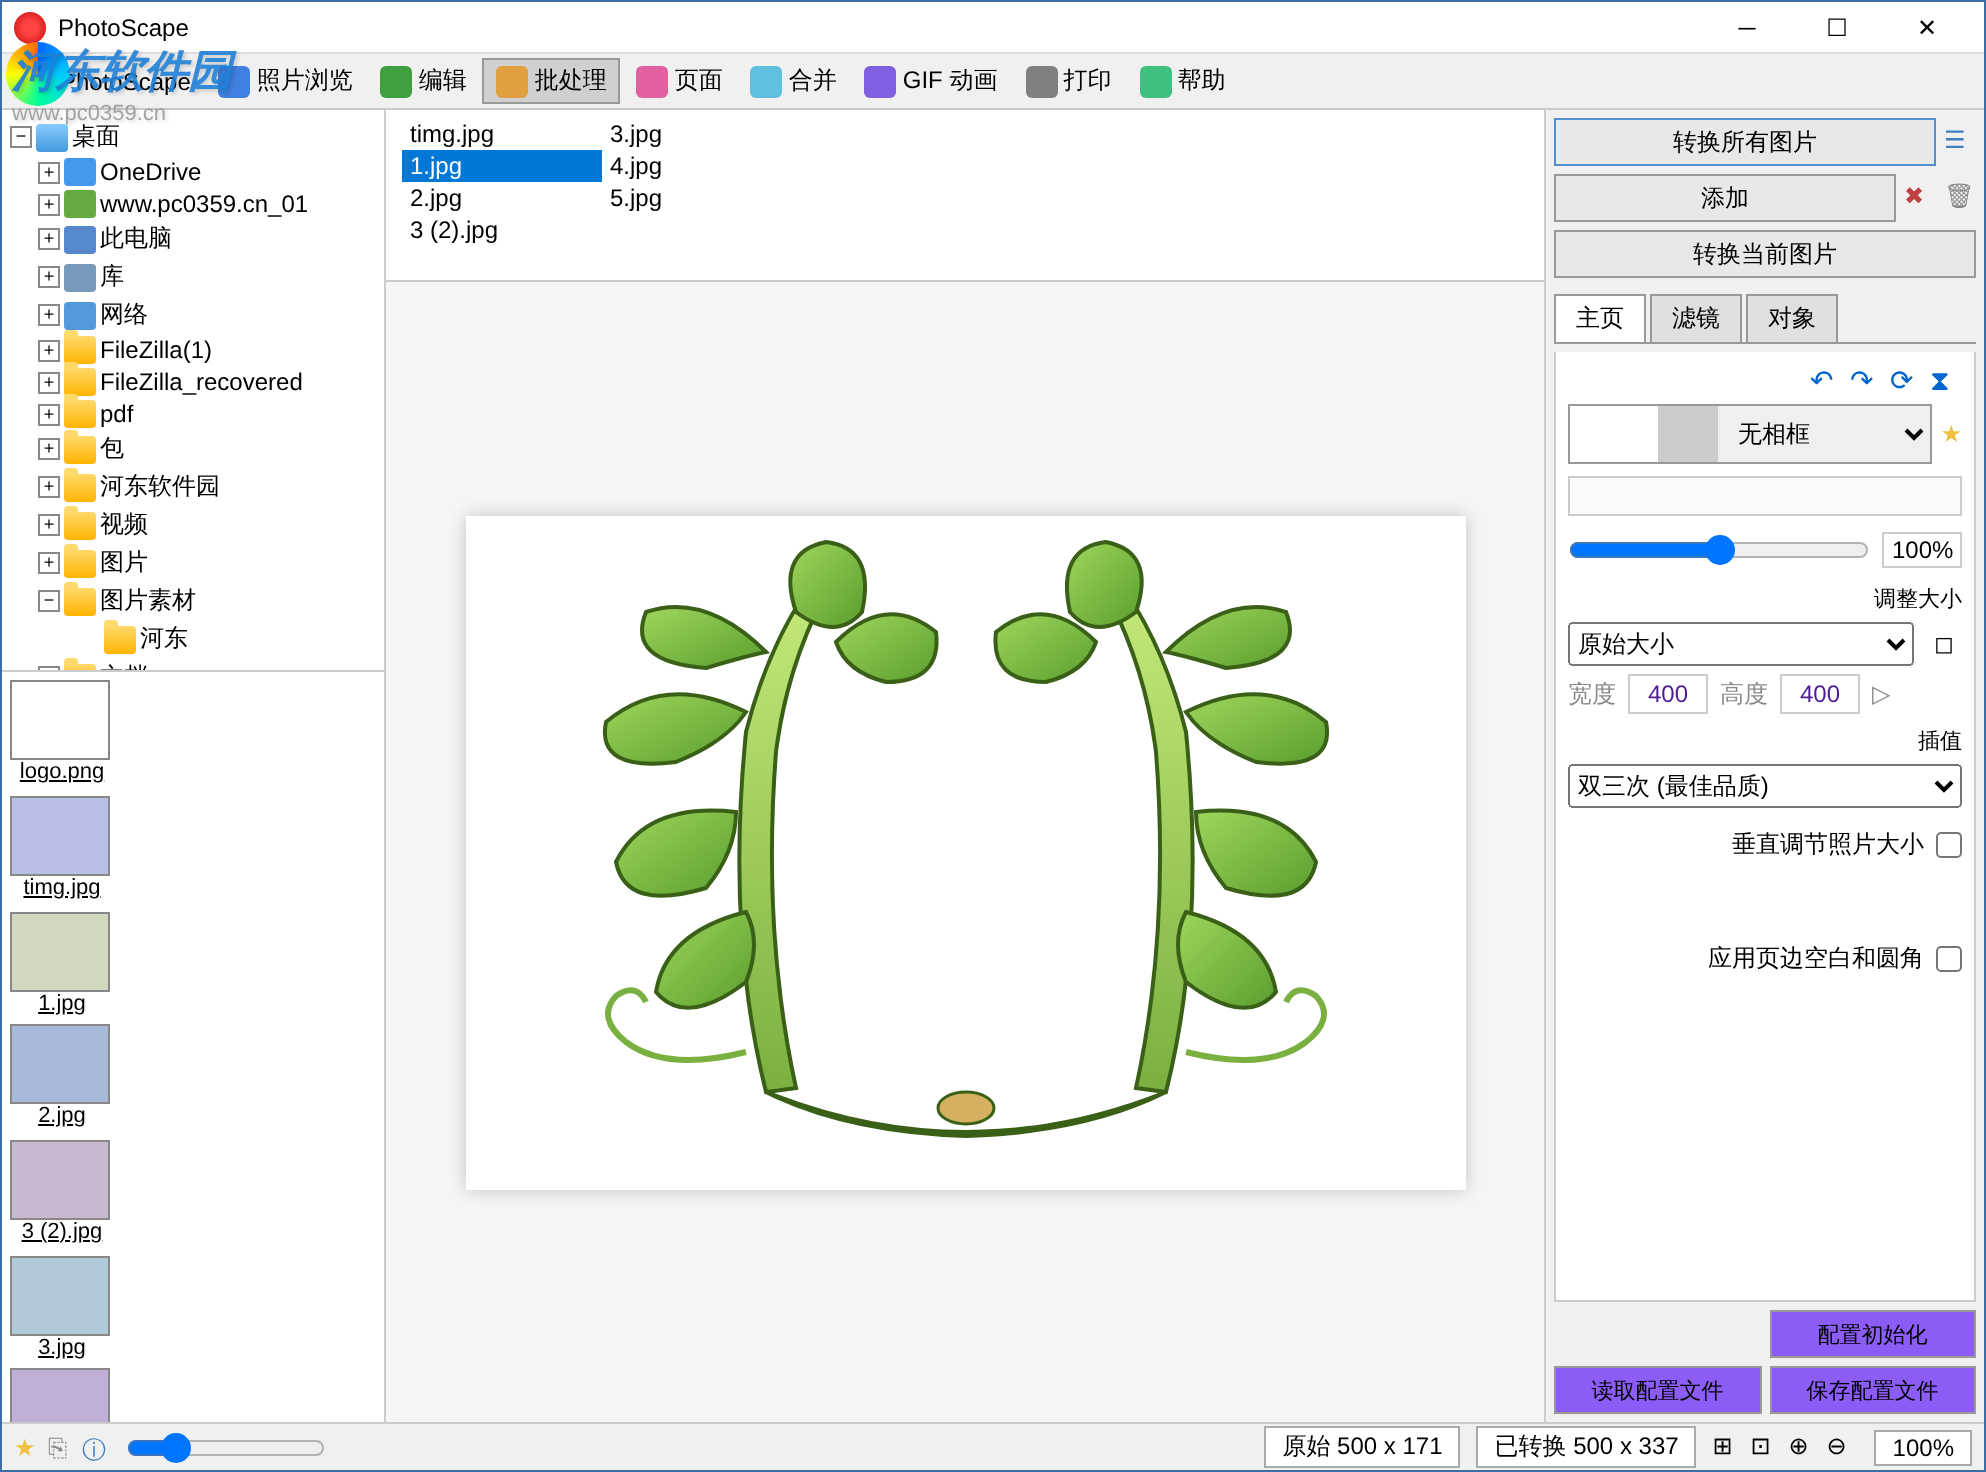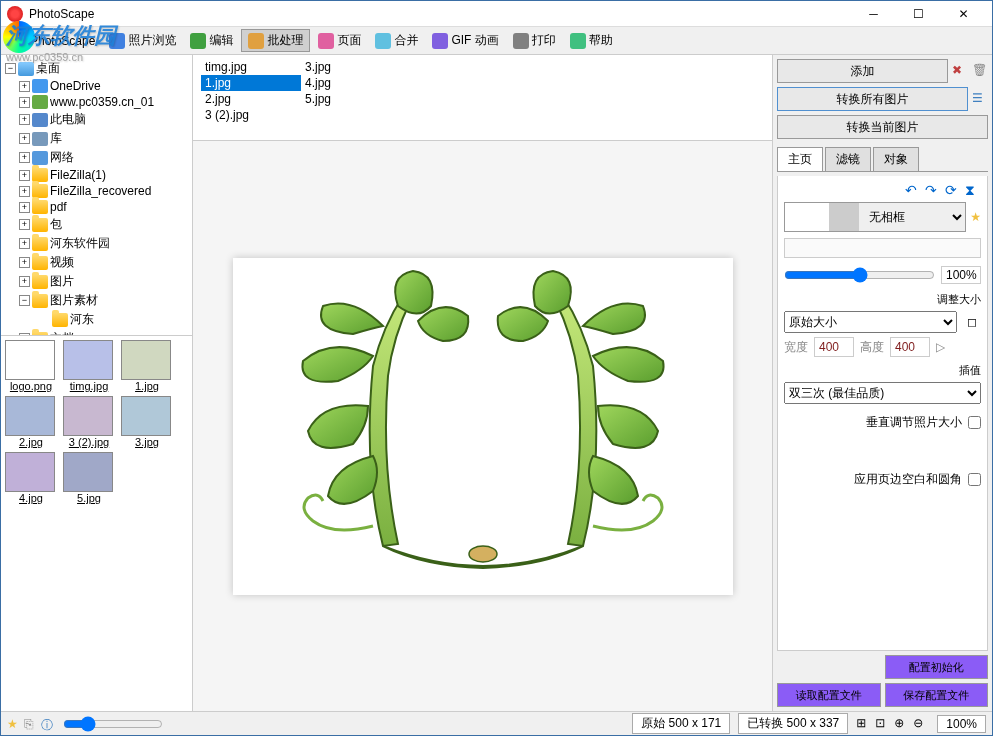--- a/index.html
+++ b/index.html
@@ -26,21 +26,21 @@
     .tree-view { flex: 0 0 280px; overflow: auto; padding: 4px; background: #fff; }
     .tree-node { display: flex; align-items: center; gap: 2px; padding: 1px 0; cursor: pointer; white-space: nowrap; }
     .tree-expander { width: 11px; height: 11px; border: 1px solid #888; background: #fff; display: flex; align-items: center; justify-content: center; font-size: 9px; line-height: 1; }
     .tree-icon { width: 16px; height: 14px; }
     .tree-indent-1 { padding-left: 14px; }
     .tree-indent-2 { padding-left: 34px; }
     .folder-icon { background: linear-gradient(#ffd96b, #ffb400); border-radius: 0 2px 2px 2px; position: relative; }
     .folder-icon::before { content: ''; position: absolute; top: -3px; left: 0; width: 7px; height: 3px; background: #ffd96b; border-radius: 2px 2px 0 0; }
     
     .thumb-panel { flex: 1; overflow: auto; padding: 4px; background: #fff; border-top: 1px solid #ccc; }
-    .thumb-row { display: flex; gap: 6px; margin-bottom: 4px; }
+    .thumb-row { display: flex; gap: 6px; margin-bottom: 4px; flex-direction: column; }
     .thumb-item { width: 52px; text-align: center; cursor: pointer; }
     .thumb-img { width: 50px; height: 40px; border: 1px solid #888; background: #ccc; }
     .thumb-label { font-size: 11px; text-decoration: underline; color: #000; white-space: nowrap; overflow: hidden; }
     
     .center-panel { flex: 1; display: flex; flex-direction: column; background: #f0f0f0; }
     .file-list { height: 86px; background: #fff; display: flex; padding: 4px 8px; border-bottom: 1px solid #ccc; }
     .file-col { width: 100px; }
     .file-item { padding: 1px 4px; cursor: pointer; }
     .file-item.selected { background: #0078d7; color: #fff; }
     
@@ -67,21 +67,21 @@
     .frame-thumb { width: 30px; height: 28px; background: #ccc; }
     .frame-select select { flex: 1; border: none; height: 100%; padding-left: 6px; }
     
     .slider-row { display: flex; align-items: center; gap: 6px; margin: 8px 0; }
     .slider-row input[type=range] { flex: 1; }
     .slider-row .val { width: 40px; border: 1px solid #ccc; padding: 1px 4px; text-align: right; background: #fff; }
     
     .section-label { text-align: right; font-size: 11px; margin: 6px 0 2px; }
     .size-row { display: flex; gap: 6px; align-items: center; margin: 4px 0; }
     .size-row label { color: #888; }
-    .size-row .num { width: 40px; border: 1px solid #ccc; padding: 2px 4px; text-align: left; background: #fff; color: #7f1d1d; }
+    .size-row .num { width: 40px; border: 1px solid #ccc; padding: 2px 4px; text-align: center; background: #fff; color: #4c1d95; }
     .size-row select { flex: 1; height: 22px; }
     
     .checkbox-row { display: flex; align-items: center; justify-content: flex-end; gap: 6px; margin: 10px 0; }
     
     .bottom-btns { display: flex; gap: 4px; margin-top: auto; }
     .bottom-btns button { flex: 1; height: 24px; border: 1px solid #999; background: #8b5cf6; cursor: pointer; font-size: 11px; }
     
     .status-bar { height: 24px; border-top: 1px solid #ccc; display: flex; align-items: center; padding: 0 6px; gap: 8px; background: #f0f0f0; }
     .status-icons { display: flex; gap: 3px; }
     .status-icons span { width: 14px; height: 14px; cursor: pointer; }
@@ -329,31 +329,31 @@
           <path d="M 305 55 Q 280 30 255 50 Q 252 75 280 75 Q 300 70 305 55 Z" fill="url(#leaf)" stroke="#3a6018" stroke-width="2"></path>
           <path d="M 355 140 Q 400 135 415 165 Q 410 190 370 178 Q 355 160 355 140 Z" fill="url(#leaf)" stroke="#3a6018" stroke-width="2"></path>
           <path d="M 350 190 Q 390 200 395 230 Q 380 248 350 225 Q 342 205 350 190 Z" fill="url(#leaf)" stroke="#3a6018" stroke-width="2"></path>
         </svg>
       </div>
     </div>
   </div>
 
   <div class="right-panel">
     <div class="add-row">
+      <div class="btn-wide highlighted blue-border">
+          <span>转换所有图片</span>
+        </div>
+      <span class="small-icon" style="color:#4080c0">☰</span>
+    </div>
+    <div class="add-row">
       <div class="btn-wide">
           <span>添加</span>
         </div>
       <span class="small-icon" style="color:#c04040">✖</span>
       <span class="small-icon" style="color:#888">🗑</span>
-    </div>
-    <div class="add-row">
-      <div class="btn-wide highlighted blue-border">
-          <span>转换所有图片</span>
-        </div>
-      <span class="small-icon" style="color:#4080c0">☰</span>
     </div>
     <div class="btn-wide">
         <span>转换当前图片</span>
       </div>
 
     <div class="tabs" id="tabs">
         <div class="tab active">主页</div>
         <div class="tab">滤镜</div>
         <div class="tab">对象</div>
       </div>

